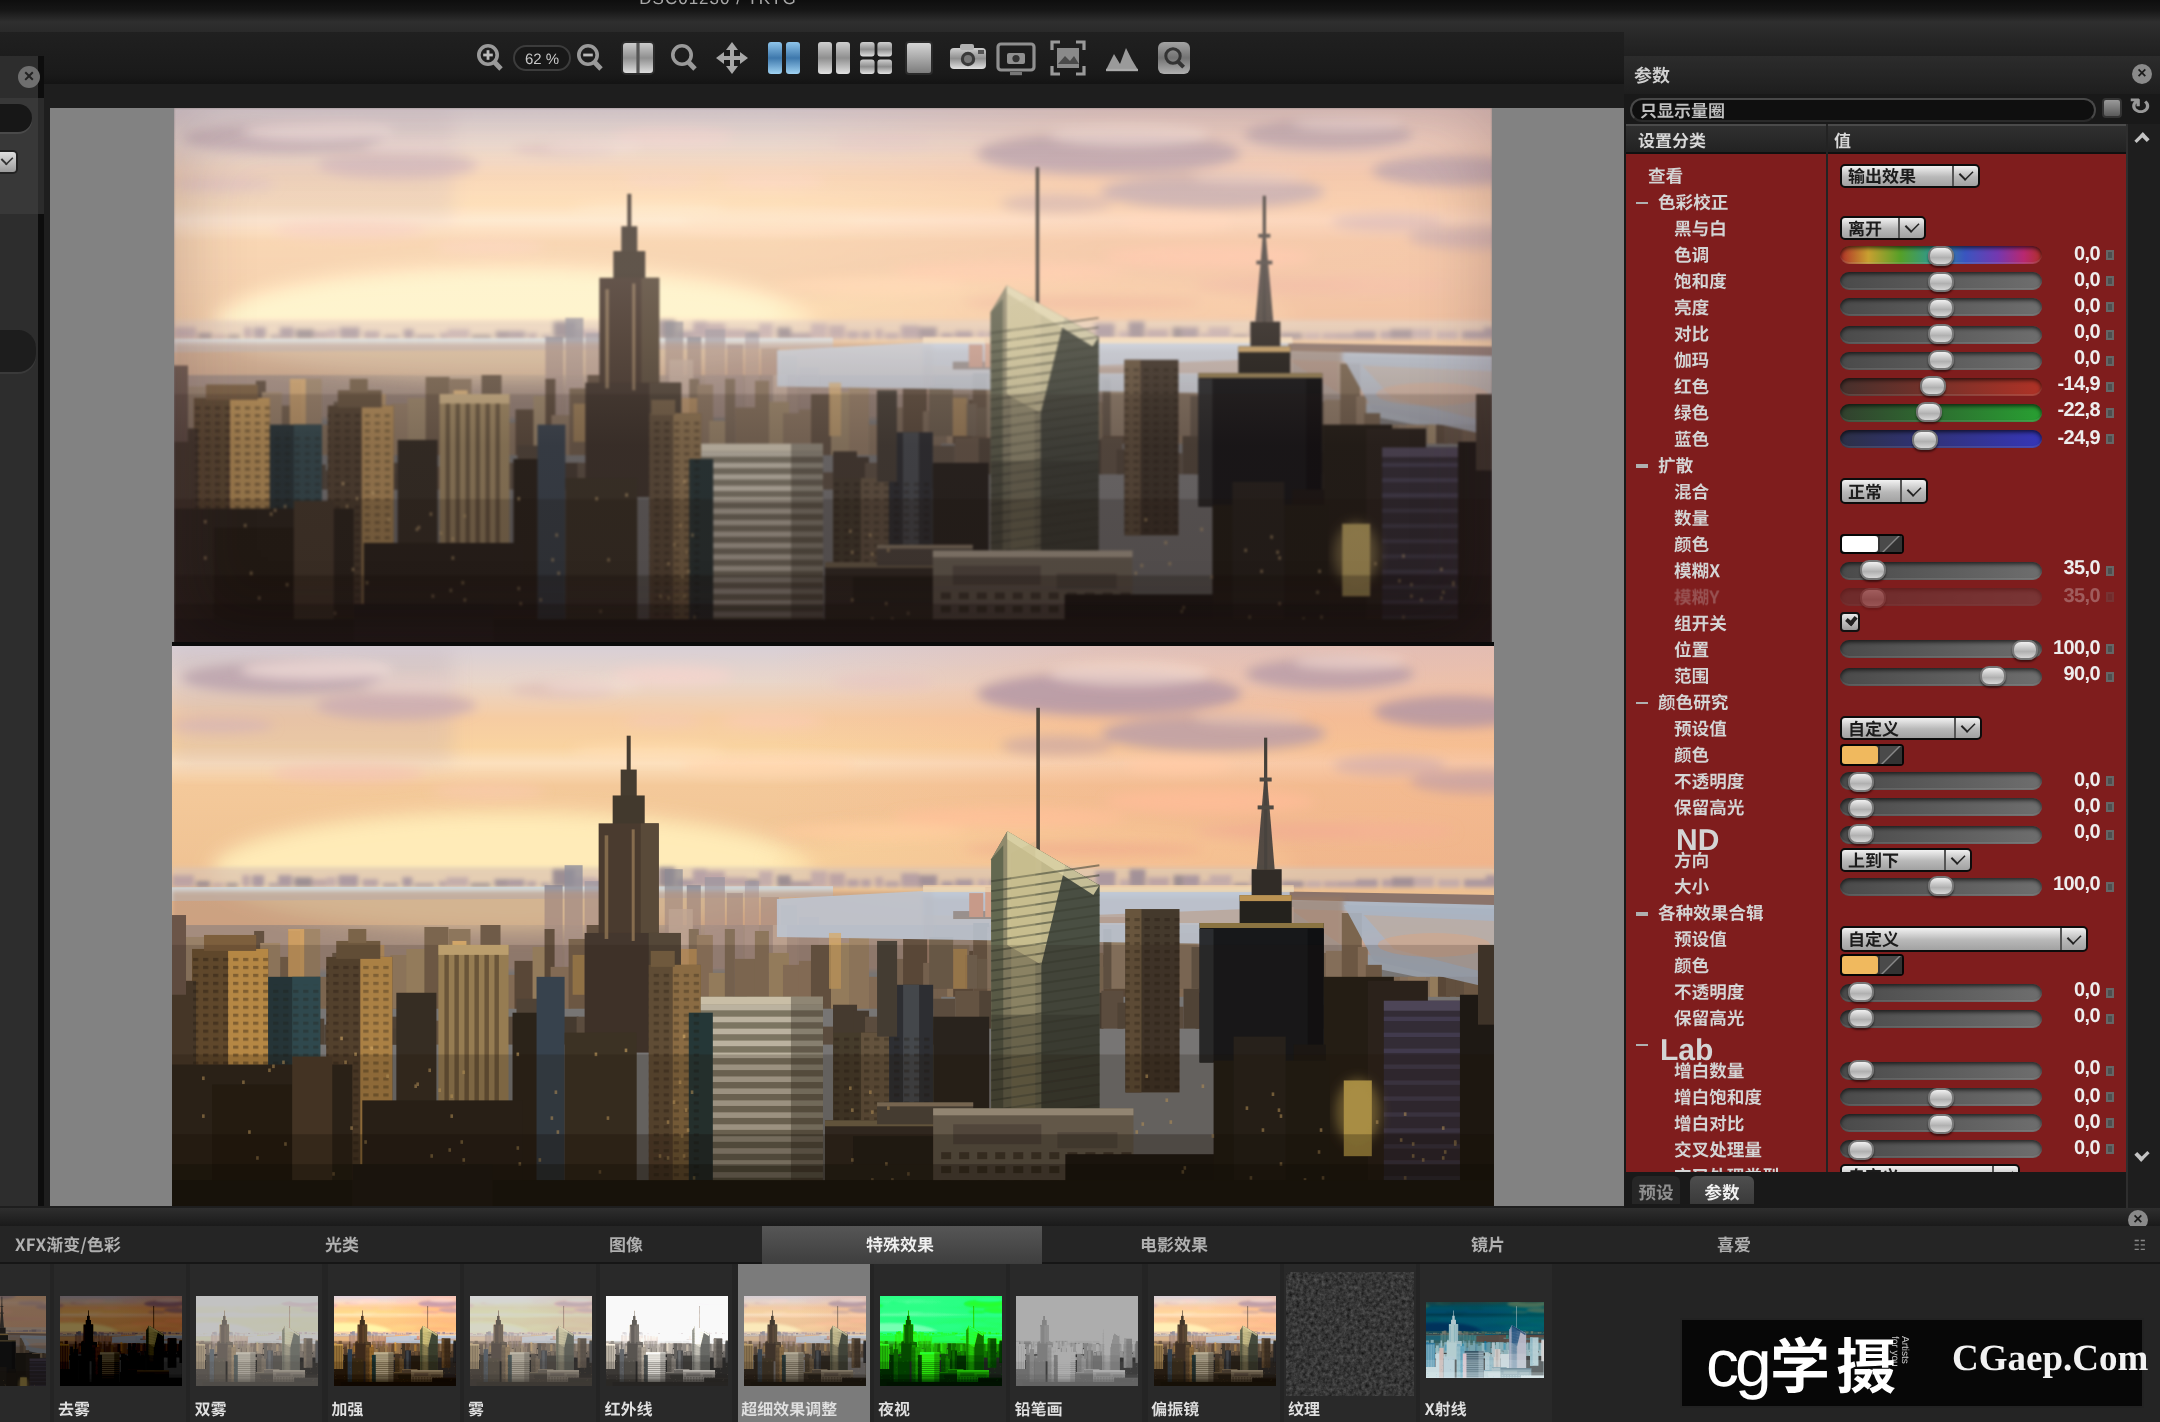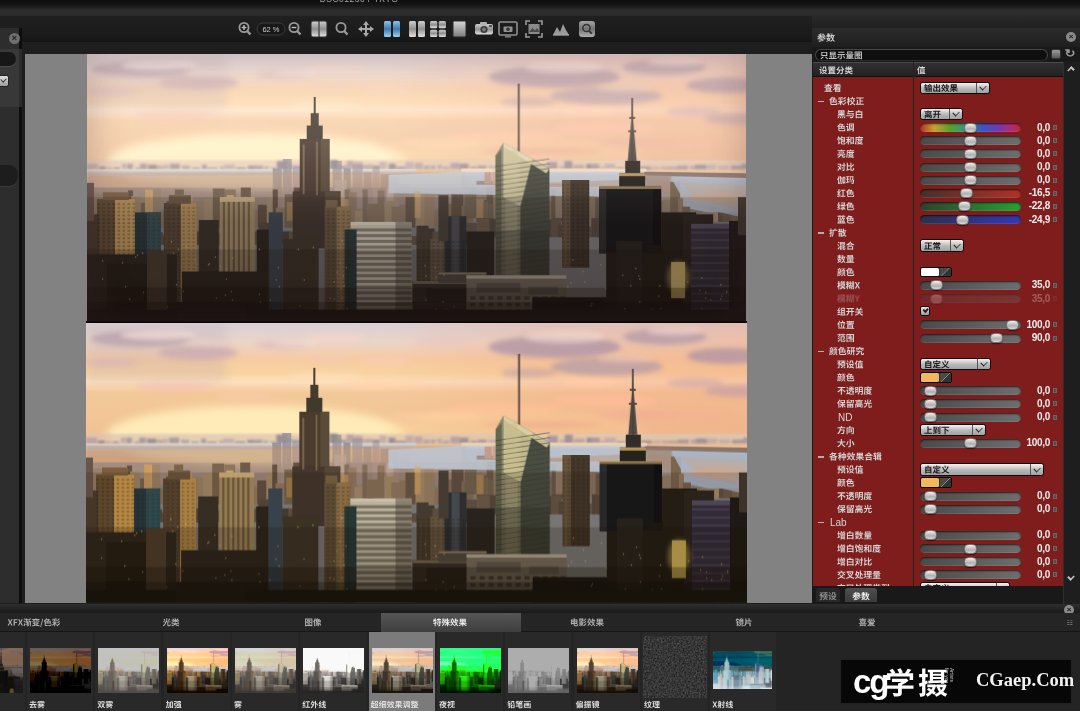--- a/index.html
+++ b/index.html
@@ -39,21 +39,21 @@
 #rpsave {position:absolute;left:239px;top:21px;width:10px;height:10px;background:linear-gradient(#9a9a9a,#5a5a5a);border-radius:2px;border:1px solid #333}
 #rpref {position:absolute;left:254px;top:19px;width:14px;height:14px;color:#999;font-size:11px;font-weight:bold;transform:scaleX(1.2)}
 #rptable {position:absolute;left:1px;top:34px;width:250px;height:524px;overflow:hidden;background:#7f1d1d}
 #rphdr {position:absolute;left:0;top:0;width:250px;height:15px;
   background:linear-gradient(#303030,#222);border-top:1px solid #4a4a4a;border-bottom:1px solid #101010}
 #rpscroll {position:absolute;left:251px;top:34px;width:17px;height:552px;background:#1e1e1e;border-left:1px solid #2e2e2e}
 .sarr {position:absolute;left:4px;width:8px;height:8px}
 .sarr i {position:absolute;left:0;top:2px;width:6px;height:6px;border-left:2.2px solid #c4c4c4;border-bottom:2.2px solid #c4c4c4;transform:rotate(135deg) scaleY(0.8)}
 .sarr.dn i {transform:rotate(-45deg) scaleY(0.8);top:0}
 .prow {position:absolute;left:0;width:250px;height:13px}
-.plbl {position:absolute;top:1.5px;font-size:10px;font-weight:normal;color:#d4d4d4;white-space:nowrap}
+.plbl {position:absolute;top:1.5px;font-size:15px;font-weight:bold;color:#d4d4d4;white-space:nowrap}
 .minus {position:absolute;left:5px;top:6px;width:6px;height:1.6px;background:#b0b0b0}
 .pval {position:absolute;right:13px;top:0.5px;font-size:10px;font-weight:bold;color:#ededed;letter-spacing:-0.3px}
 .rst {position:absolute;right:6px;top:4px;width:4px;height:5px;background:#4e4e4e;border:1px solid #666}
 .trk {position:absolute;left:107px;top:2px;width:101px;height:9px;border-radius:4.5px;
   box-shadow:inset 0 1px 2px rgba(0,0,0,0.7), inset 0 -1px 0 rgba(255,255,255,0.12)}
 .trk.gray {background:linear-gradient(90deg,#4a4a4a,#6e6e6e)}
 .trk.rainbow {background:linear-gradient(90deg,#b03028,#c8a030 14%,#55a028 30%,#2f9890 46%,#3a55c0 62%,#7438b0 78%,#b82870 91%,#b03028)}
 .trk.red {background:linear-gradient(90deg,#46302c,#b03226)}
 .trk.green {background:linear-gradient(90deg,#32402e,#28a032)}
 .trk.blue {background:linear-gradient(90deg,#2c3046,#3636b8)}
@@ -75,21 +75,21 @@
 #bphead {position:absolute;left:0;top:0;width:1080px;height:9px;background:linear-gradient(#2e2e2e,#1a1a1a)}
 #btabs {position:absolute;left:0;top:9px;width:1080px;height:19px;background:#252525;border-bottom:1px solid #161616}
 .acttab {position:absolute;left:381px;top:0;width:140px;height:19px;background:linear-gradient(#565656,#3e3e3e)}
 #bmenu {position:absolute;right:6px;top:6px;color:#888;font-size:7px;letter-spacing:1px}
 #bthumbs {position:absolute;left:0;top:28px;width:1080px;height:79px;background:#242424}
 .cell {position:absolute;top:0;height:79px;background:#292929}
 .cell.sel {background:#7b7b7b}
 .timg {position:absolute}
 #cell0 {position:absolute;left:0;top:0;width:25px;height:79px;background:#292929}
 #wm {position:absolute;left:840px;top:27px;width:232px;height:45px;background:#070707;border:1px solid #222}
-#wm .cg {position:absolute;left:12px;top:3px;font-size:33px;font-weight:bold;color:#fff;letter-spacing:-2px}
+#wm .cg {position:absolute;left:12px;top:3px;font-size:33px;font-weight:normal;color:#fff;letter-spacing:-2px}
 #wm .tiny {position:absolute;left:113px;top:8px;font-size:5px;color:#ccc;transform:rotate(90deg);transform-origin:0 0;line-height:5px;white-space:nowrap}
 #wm .site {position:absolute;left:135px;top:10px;font-size:18.5px;font-weight:bold;color:#f2f2f2;font-family:"Liberation Serif",serif}
 </style></head>
 <body>
 <svg width="0" height="0" style="position:absolute">
     <defs>
 <linearGradient id="sky" x1="0" y1="0" x2="0" y2="1">
 <stop offset="0" stop-color="#d6ced4"></stop>
         <stop offset="0.13" stop-color="#e6d4c8"></stop>
 <stop offset="0.26" stop-color="#f2cba4"></stop>
@@ -969,21 +969,21 @@
             <span class="trk gray">
               <i class="hnd" style="left:44px"></i>
             </span>
             <span class="pval">0,0</span>
             <span class="rst"></span>
           </div>
 <div class="prow" style="top:108.8px">
             <span class="trk red">
               <i class="hnd" style="left:40px"></i>
             </span>
-            <span class="pval">-16,5</span>
+            <span class="pval">-14,9</span>
             <span class="rst"></span>
           </div>
 <div class="prow" style="top:121.9px">
             <span class="trk green">
               <i class="hnd" style="left:38px"></i>
             </span>
             <span class="pval">-22,8</span>
             <span class="rst"></span>
           </div>
 <div class="prow" style="top:135.1px">

